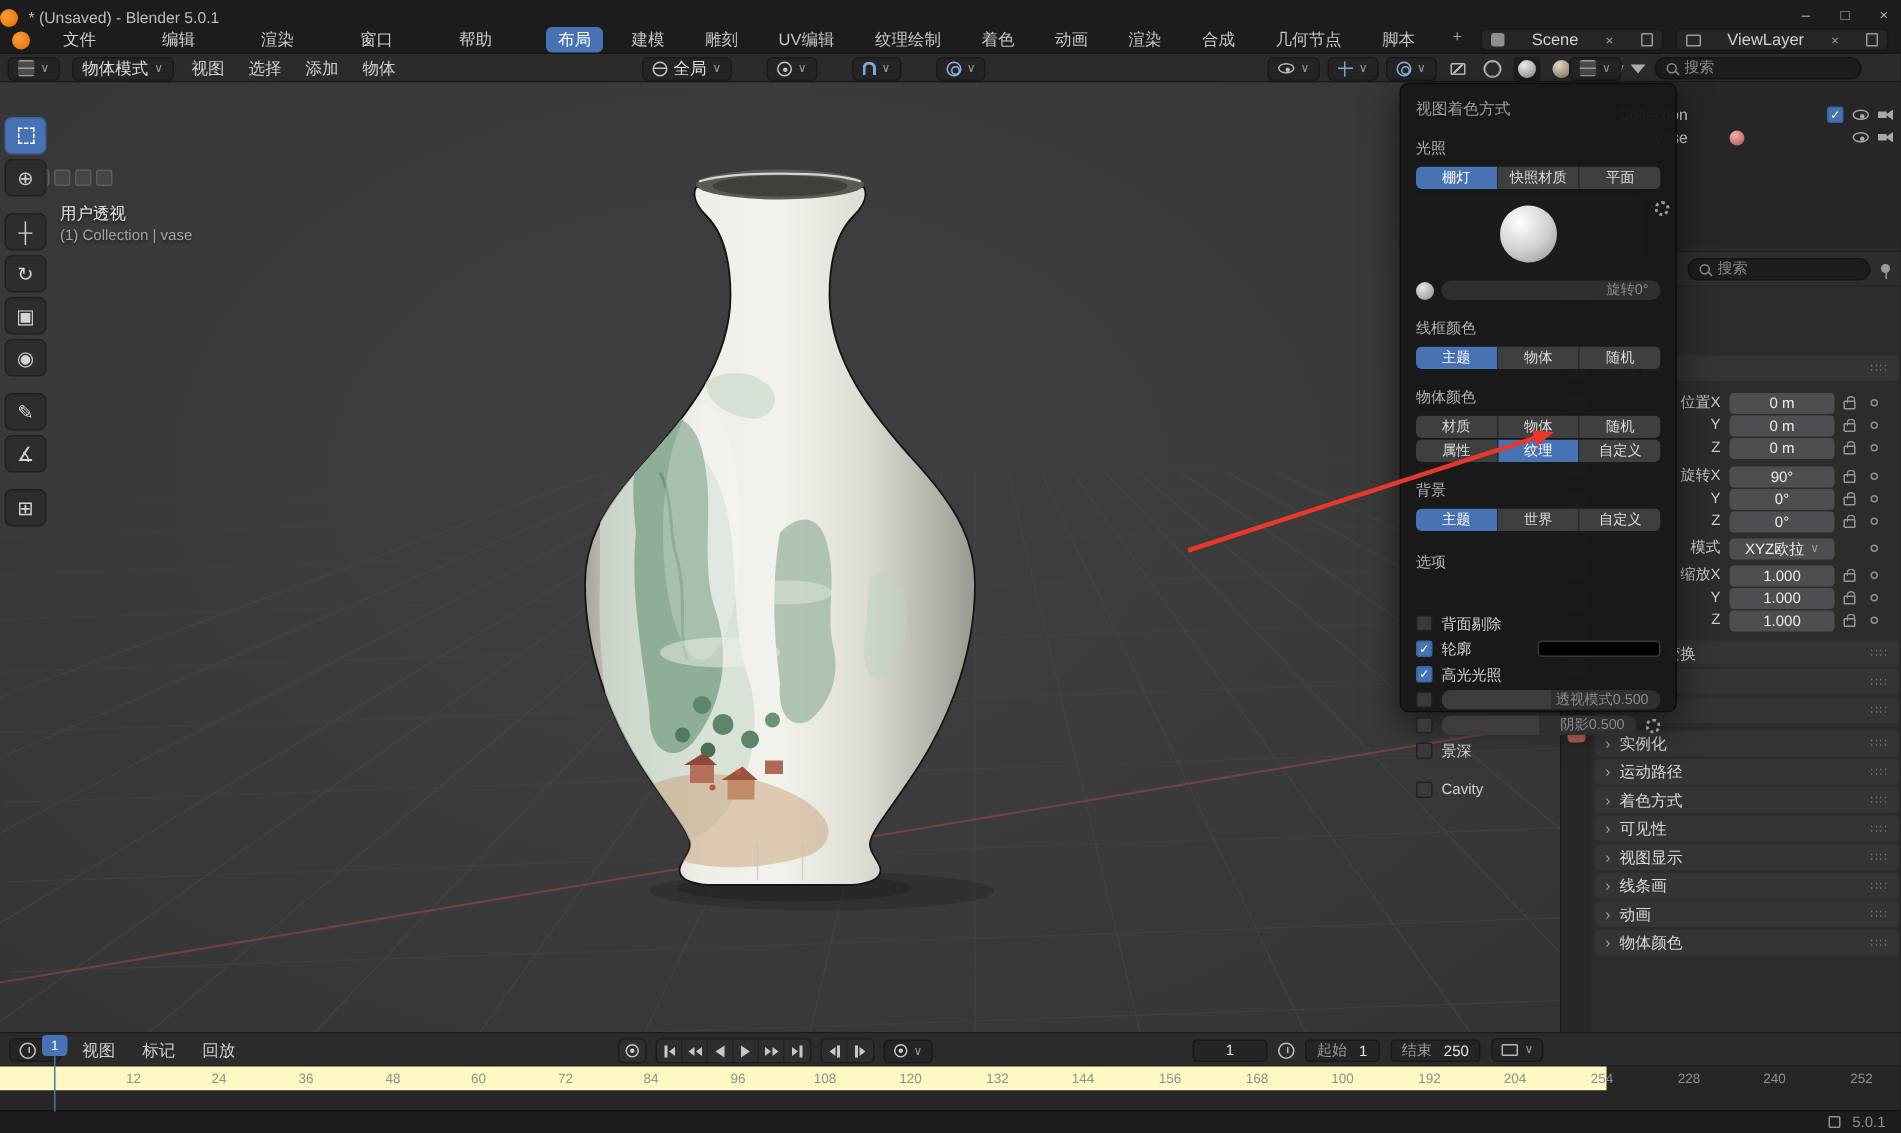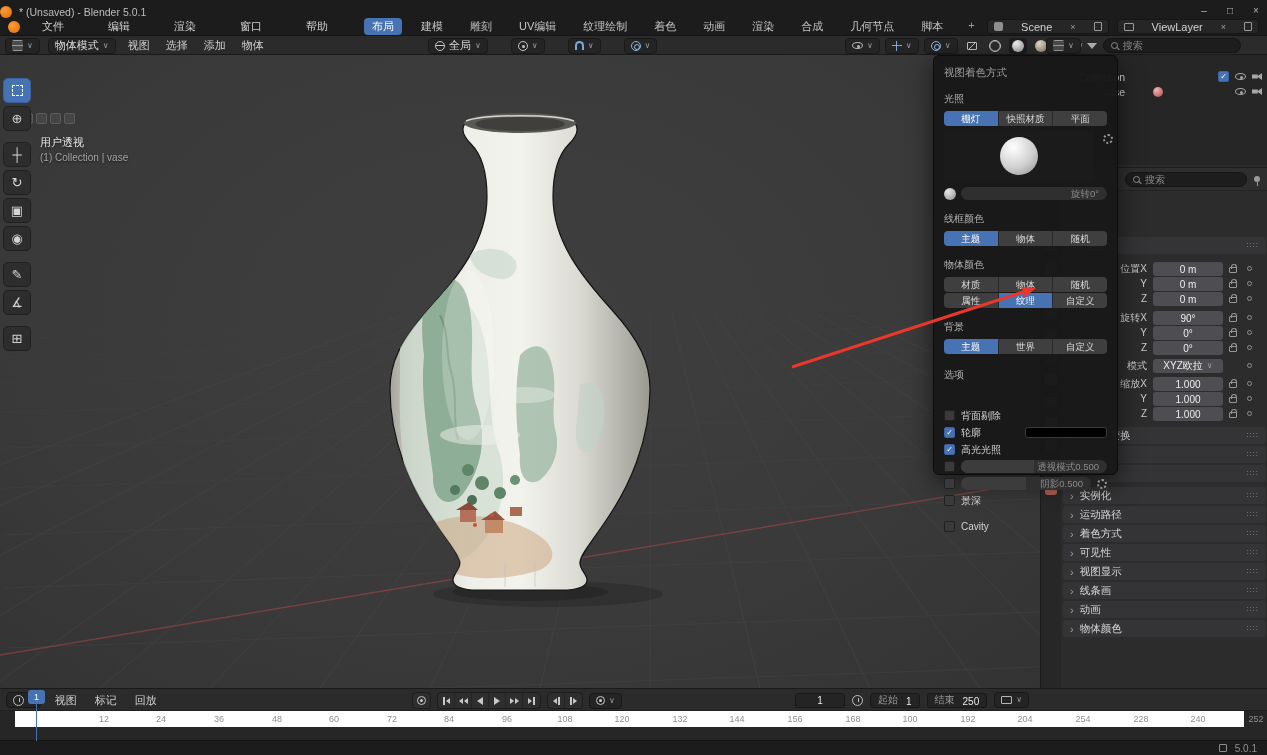--- a/index.html
+++ b/index.html
@@ -142,21 +142,21 @@
   .tri-l.sm{border-right-width:4px;border-top-width:3px;border-bottom-width:3px}
   .vbar{width:2px;height:8px;background:#c8c8c8}
   .icon-record{width:9px;height:9px;border:1px solid #c8c8c8;border-radius:50%;position:relative}
   .icon-record::after{content:"";position:absolute;left:2px;top:2px;width:3px;height:3px;background:#c8c8c8;border-radius:50%}
   .tl-right{position:absolute;left:795px;top:3px;display:flex;align-items:center;gap:7px}
   .framefield{width:50px;height:15px;background:#242424;border:1px solid #191919;border-radius:3px;color:#eaeaea;font-size:10px;display:flex;align-items:center;justify-content:center}
   .rangefield{height:15px;background:#242424;border:1px solid #191919;border-radius:3px;display:flex;align-items:flex-end;gap:8px;padding:0 7px;font-size:10px}
   .rangefield .rl{color:#9a9a9a}
   .rangefield .rv{color:#eaeaea}
   .icon-monitor{width:11px;height:8px;border:1px solid #b5b5b5;border-radius:1px}
-  #tl-ruler{position:absolute;left:15px;top:22px;width:1229px;height:16px;background:#ffffff}
+  #tl-ruler{position:absolute;left:0;top:22px;width:1071px;height:16px;background:#fef9c3}
   .tick{position:absolute;top:3px;transform:translateX(-50%);color:#8f8f8f;font-size:9px}
   #tl-area{position:absolute;left:0;top:38px;width:1267px;height:14px;background:#262626}
   #playhead-tag{position:absolute;left:28px;top:1px;width:17px;height:14px;background:#4772b3;border-radius:3px;color:#fff;font-size:9px;display:flex;align-items:center;justify-content:center;z-index:3}
   #playhead-line{position:absolute;left:36px;top:15px;width:1px;height:37px;background:#4772b3;z-index:2}
   
   #statusbar{position:absolute;left:0;top:740px;width:1267px;height:15px;background:#1c1c1c;border-top:1px solid #141414;display:flex;align-items:center;justify-content:flex-end;gap:8px;padding:0 10px}
   #statusbar .ver{color:#8f8f8f;font-size:10px}
   .icon-cube{width:8px;height:8px;border:1px solid #8f8f8f;border-radius:1px}
   
   #arrow-svg{position:absolute;left:0;top:0;width:1267px;height:755px;z-index:40;pointer-events:none}

